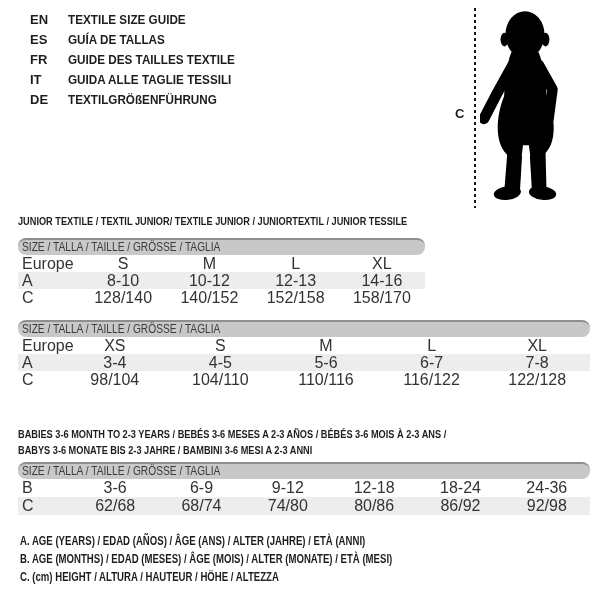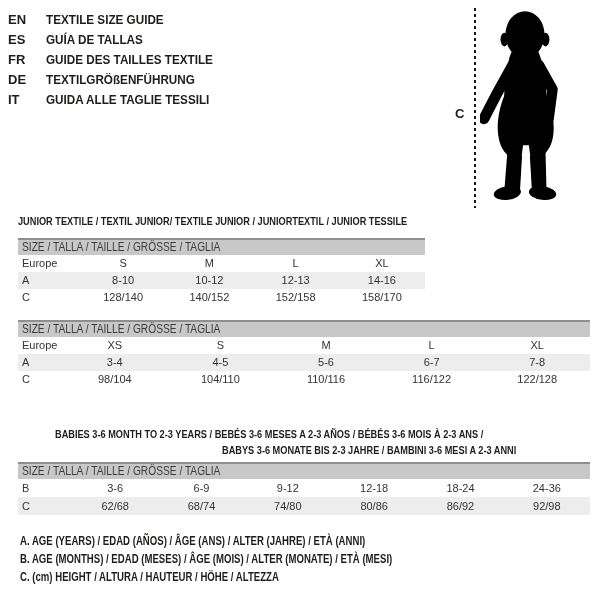--- a/index.html
+++ b/index.html
@@ -6,44 +6,44 @@
   .canvas{
     position:relative;width:600px;height:600px;background:#ffffff;overflow:hidden;
     font-family:"Liberation Sans",sans-serif;color:#1d1d1b;
   }
   
   .cnd80{display:inline-block;transform:scaleX(0.80);transform-origin:0 50%;white-space:nowrap;}
   .cnd85{display:inline-block;transform:scaleX(0.85);transform-origin:0 50%;white-space:nowrap;}
   .cnd90{display:inline-block;transform:scaleX(0.90);transform-origin:0 50%;white-space:nowrap;}
 
   
-  .langs{position:absolute;left:8px;top:10px;}
+  .langs{position:absolute;left:30px;top:10px;}
   .lang-row{display:flex;height:20px;line-height:20px;font-weight:bold;font-size:13px;}
   .lang-code{width:38px;}
   .lang-label{white-space:nowrap;}
 
   
   .dotline{
     position:absolute;left:474px;top:8px;width:2px;height:200px;
     background:repeating-linear-gradient(to bottom,#161616 0 3px,transparent 3px 6px);
   }
   .c-label{position:absolute;left:455px;top:106px;font-weight:bold;font-size:13px;}
   .baby{position:absolute;left:480px;top:8px;width:88px;height:198px;}
 
   
   .tblock{position:absolute;left:18px;}
   .ttitle{font-weight:bold;font-size:11.5px;line-height:14px;margin-bottom:10px;white-space:nowrap;}
-  .ttitle-line{font-weight:bold;font-size:11.5px;line-height:16px;white-space:nowrap;text-align:right;}
+  .ttitle-line{font-weight:bold;font-size:11.5px;line-height:16px;white-space:nowrap;}
   .ttitle-wrap{margin-bottom:4px;}
   .sub{font-size:8px;vertical-align:-2px;}
   .thead{
     box-sizing:border-box;height:17px;line-height:14px;background:#c8c8c8;
-    border-top:2px solid #8f8f8f;padding-left:4px;font-size:12px;color:#3c3c3c;
+    border-top:2px solid #8f8f8f;padding-left:4px;font-size:12px;color:#3c3c3c;border-radius:8px;
   }
-  .trow{display:flex;height:17px;line-height:17px;font-size:11px;color:#333;}
+  .trow{display:flex;height:17px;line-height:17px;font-size:16px;color:#333;}
   .trow.alt{background:#ededed;}
   .tlabel{padding-left:4px;white-space:nowrap;}
   .t1 .tlabel{width:58px;}
   .t2 .tlabel{width:40px;}
   .t3 .tlabel{width:50px;}
   .t3 .trow{height:18px;line-height:18px;}
   .tcell{flex:1 1 0;text-align:center;}
 
   
   .notes{position:absolute;left:20px;top:532px;}
@@ -61,26 +61,26 @@
     </div>
     <div class="lang-row">
       <span class="lang-code">ES</span>
       <span class="lang-label cnd90">GUÍA DE TALLAS</span>
     </div>
     <div class="lang-row">
       <span class="lang-code">FR</span>
       <span class="lang-label cnd90">GUIDE DES TAILLES TEXTILE</span>
     </div>
     <div class="lang-row">
+      <span class="lang-code">IT</span>
+      <span class="lang-label cnd90">GUIDA ALLE TAGLIE TESSILI</span>
+    </div>
+    <div class="lang-row">
       <span class="lang-code">DE</span>
       <span class="lang-label cnd90">TEXTILGRÖßENFÜHRUNG</span>
-    </div>
-    <div class="lang-row">
-      <span class="lang-code">IT</span>
-      <span class="lang-label cnd90">GUIDA ALLE TAGLIE TESSILI</span>
     </div>
   </div>
 
   <span class="c-label">C</span>
   <div class="dotline"></div>
   <svg class="baby" viewBox="0 0 90 200" xmlns="http://www.w3.org/2000/svg" aria-hidden="true">
     <g fill="#000">
       <ellipse cx="46" cy="26" rx="20" ry="24"></ellipse>
       <ellipse cx="25" cy="31" rx="4" ry="7"></ellipse>
       <ellipse cx="67" cy="31" rx="4" ry="7"></ellipse>

